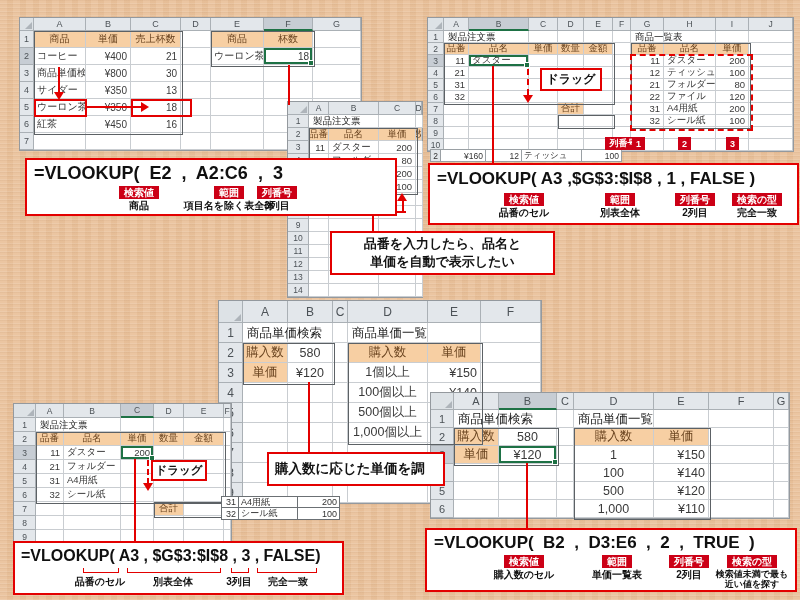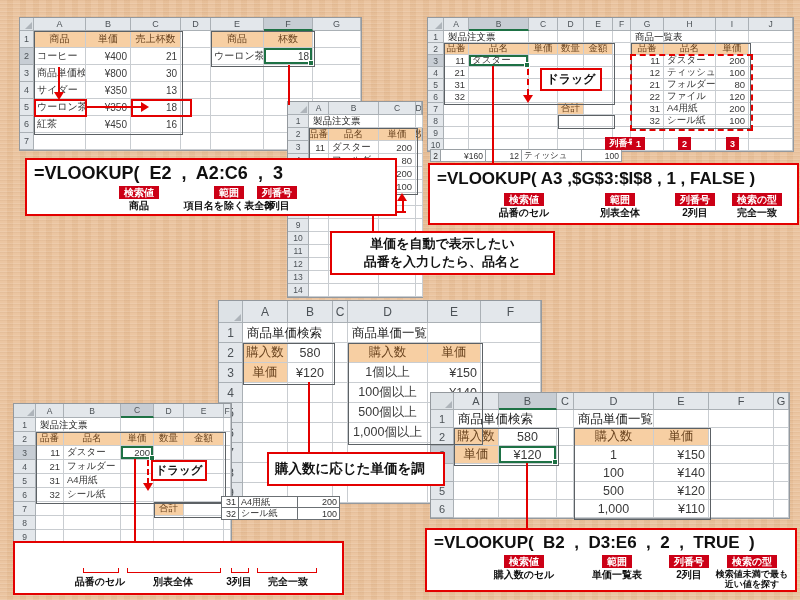--- a/index.html
+++ b/index.html
@@ -233,22 +233,22 @@
     <div class="cell" style="left: 128px; top: 169px; width: 6px; height: 13px;"></div>
     <div class="cell" style="left: 21px; top: 182px; width: 20px; height: 13px;"></div>
     <div class="cell" style="left: 41px; top: 182px; width: 50px; height: 13px;"></div>
     <div class="cell" style="left: 91px; top: 182px; width: 37px; height: 13px;"></div>
     <div class="cell" style="left: 128px; top: 182px; width: 6px; height: 13px;"></div>
     <div class="title-cell" style="left: 22px; top: 13px; width: 100px; height: 13px;">製品注文票</div>
     <div class="tbl" style="left: 21px; top: 26px; width: 107px; height: 65px;"></div>
   </div>
 
 <div class="callout" style="left:330px;top:231px;width:225px;height:44px;font-size:13px;text-align:center;">
+  <div>品番を入力したら、品名と</div>
   <div>単価を自動で表示したい</div>
-  <div>品番を入力したら、品名と</div>
 </div>
 
 <div class="sheet" style="left: 427px; top: 17px; width: 365px; height: 133px; font-size: 9.5px;">
   <div class="dasharrow" style="left:99px;top:51px;height:26px;"></div>
   <div class="ah-d" style="left:95px;top:77px;"></div>
 <div class="corner" style="left: 0px; top: 0px; width: 16px; height: 13px;"></div>
     <div class="chdr" style="left: 16px; top: 0px; width: 25px; height: 13px; font-size: 8.5px;">A</div>
     <div class="chdr hl" style="left: 41px; top: 0px; width: 60px; height: 13px; font-size: 8.5px;">B</div>
     <div class="chdr" style="left: 101px; top: 0px; width: 29px; height: 13px; font-size: 8.5px;">C</div>
     <div class="chdr" style="left: 130px; top: 0px; width: 26px; height: 13px; font-size: 8.5px;">D</div>
@@ -648,20 +648,21 @@
     <div class="cell" style="left: 278px; top: 107px; width: 65px; height: 18px;"></div>
     <div class="cell" style="left: 343px; top: 107px; width: 15px; height: 18px;"></div>
     <div class="title-cell" style="left: 24px; top: 17px; width: 120px; height: 18px;">商品単価検索</div>
     <div class="title-cell" style="left: 144px; top: 17px; width: 130px; height: 18px;">商品単価一覧</div>
     <div class="tbl" style="left: 23px; top: 35px; width: 103px; height: 36px;"></div>
     <div class="tbl" style="left: 143px; top: 35px; width: 135px; height: 90px;"></div>
   </div>
 <div class="redline" style="left:526px;top:463px;width:2px;height:66px;"></div>
 
 <div class="fbox" style="left:13px;top:541px;width:327px;height:50px;">
+  <div class="fcode" style="left:6px;top:4px;font-size:16px;">=VLOOKUP( A3 , $G$3:$I$8 , 3 , FALSE)</div>
   <div class="fbracket" style="left:68px;top:25px;width:34px;"></div>
   <div class="fbracket" style="left:112px;top:25px;width:92px;"></div>
   <div class="fbracket" style="left:216px;top:25px;width:16px;"></div>
   <div class="fbracket" style="left:242px;top:25px;width:58px;"></div>
   <div class="flabel" style="position:absolute;left:48px;top:32px;width:74px;text-align:center;">品番のセル</div>
   <div class="flabel" style="position:absolute;left:118px;top:32px;width:80px;text-align:center;">別表全体</div>
   <div class="flabel" style="position:absolute;left:194px;top:32px;width:60px;text-align:center;">3列目</div>
   <div class="flabel" style="position:absolute;left:243px;top:32px;width:60px;text-align:center;">完全一致</div>
 </div>
 

